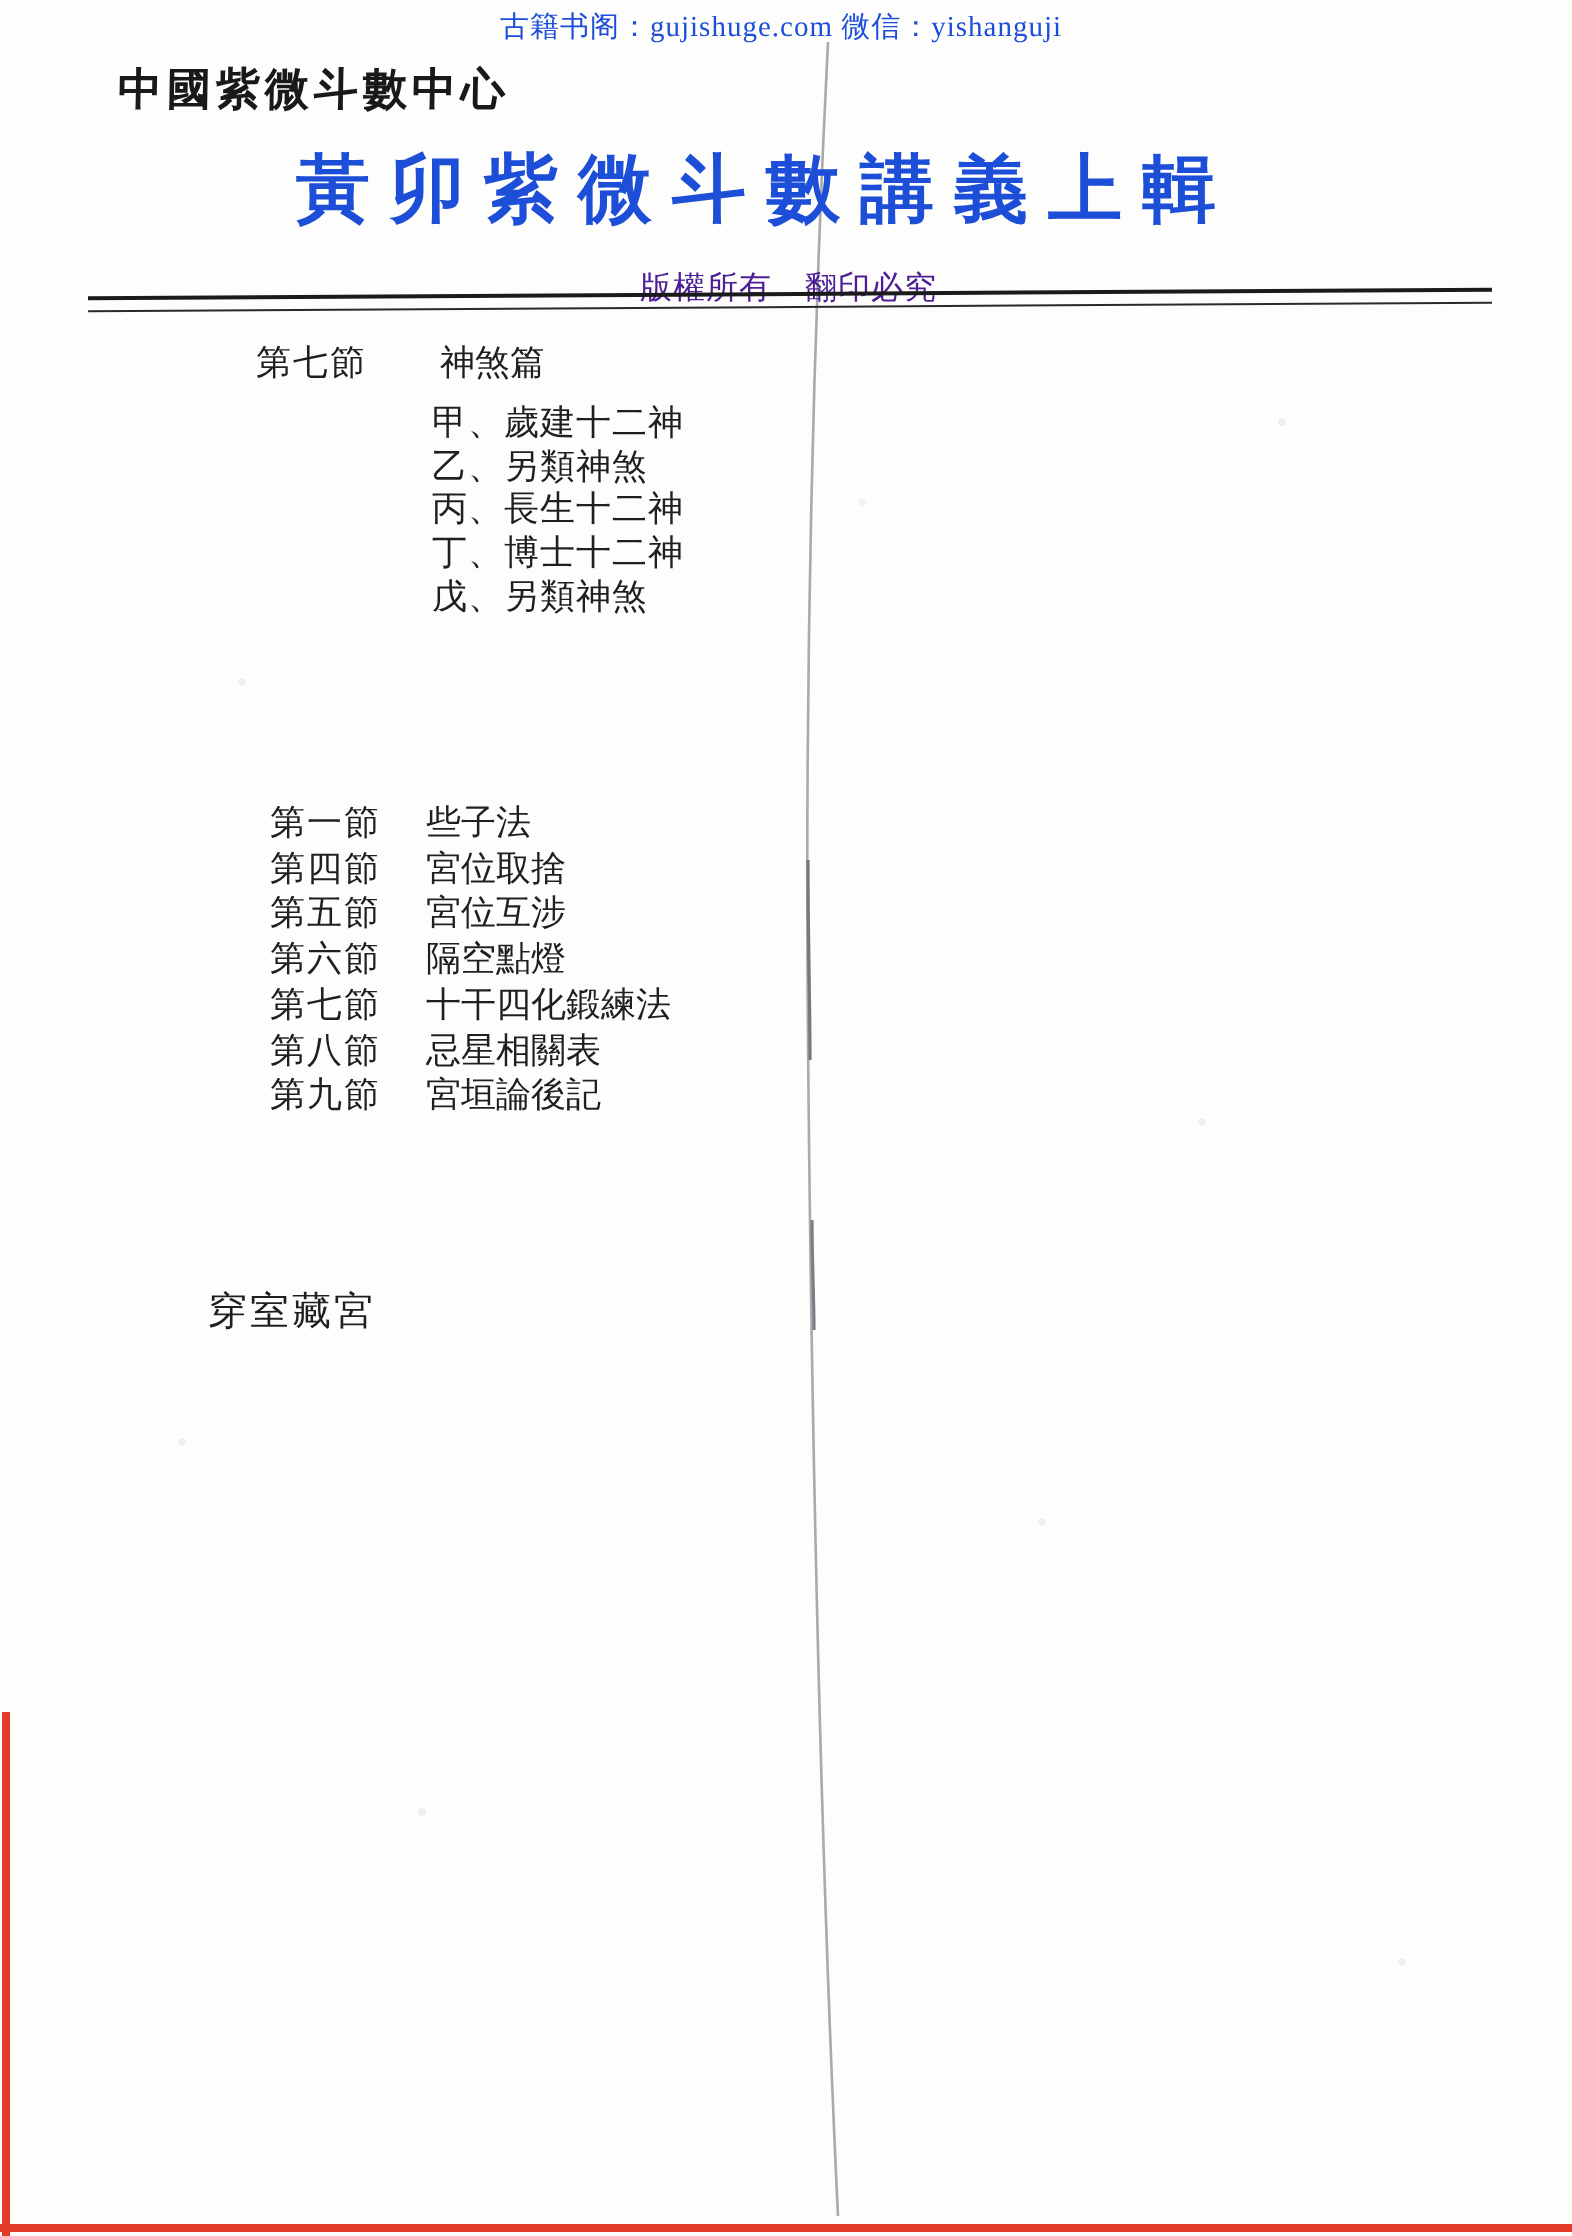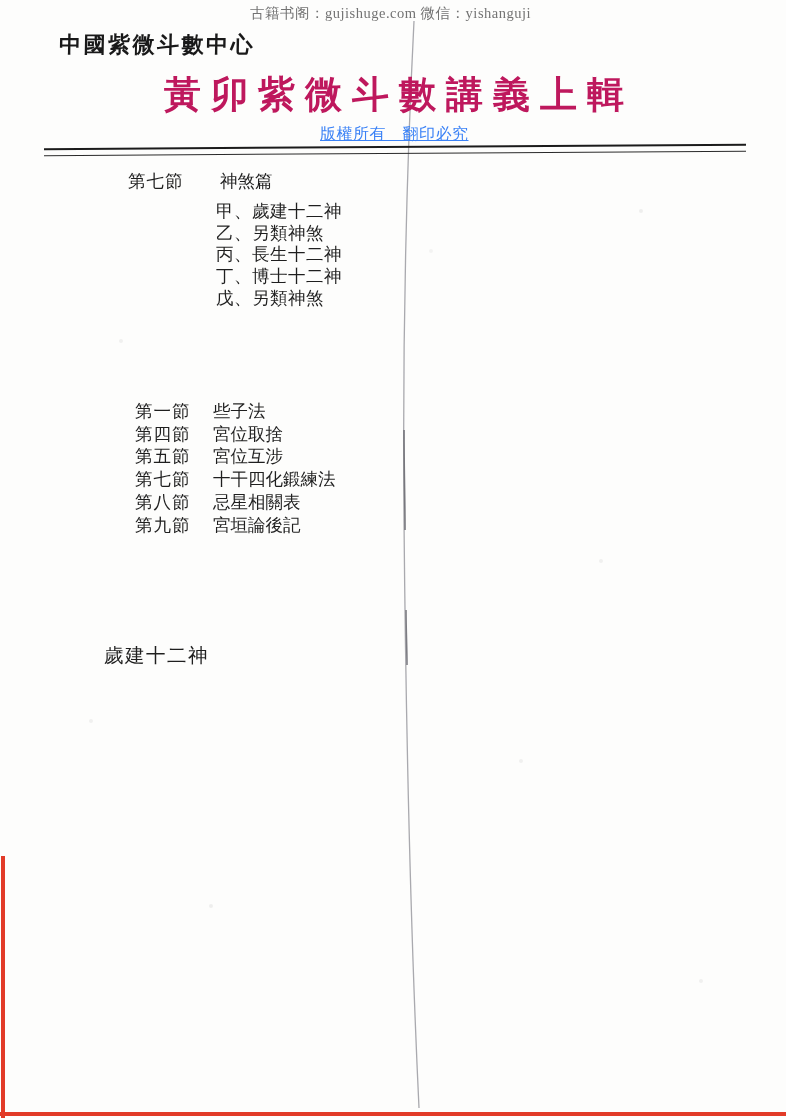--- a/index.html
+++ b/index.html
@@ -26,27 +26,27 @@
     font-family:"Liberation Serif","DejaVu Serif",serif;
     white-space:nowrap;
   }
   .publisher{
     left:59px;top:30px;
     font-size:22px;font-weight:700;letter-spacing:2.5px;
     color:#191919;white-space:nowrap;
     transform:skewX(-1deg);
   }
   .book-title{
-    left:164px;top:70px;
+    left:148px;top:70px;
     font-size:37px;font-weight:700;letter-spacing:10px;
-    color:#be185d;white-space:nowrap;
+    color:#1d4ed8;white-space:nowrap;
   }
   .copyright{
-    left:320px;top:124px;
-    font-size:16px;letter-spacing:.5px;color:#3b82f6;white-space:nowrap;text-decoration:underline;
+    left:320px;top:134px;
+    font-size:16px;letter-spacing:.5px;color:#4c1d95;white-space:nowrap;
   }
   .header-rule{
     left:44px;top:146px;width:702px;height:5px;
     border-top:2.5px solid #1b1b1b;border-bottom:1.5px solid #2a2a2a;
     transform:rotate(-0.35deg);
   }
   .fold-svg{left:0;top:0;width:786px;height:1118px;pointer-events:none;}
 
   .toc-row{display:flex;white-space:nowrap;}
   .sec7{left:128px;top:169px;font-size:17.5px;}
@@ -68,21 +68,21 @@
 <div class="page">
 
   <div class="speckles"></div>
 
   <svg class="abs fold-svg" viewBox="0 0 786 1118">
     <path d="M414,21 C409,120 402,300 404,520 C406,740 411,940 419,1108" fill="none" stroke="#9a9aa0" stroke-width="1.3" opacity="0.85"></path>
     <path d="M404,430 C404,470 405,500 405,530" fill="none" stroke="#77777d" stroke-width="1.6"></path>
     <path d="M406,610 C406,630 407,650 407,665" fill="none" stroke="#7d7d83" stroke-width="1.6"></path>
   </svg>
 
-  <div class="abs watermark-top" style="color:#737373">古籍书阁：gujishuge.com 微信：yishanguji</div>
+  <div class="abs watermark-top" style="color:#1d4ed8">古籍书阁：gujishuge.com 微信：yishanguji</div>
 
   <div class="abs publisher">中國紫微斗數中心</div>
 
   <div class="abs book-title">黃卯紫微斗數講義上輯</div>
 
   <div class="abs copyright">版權所有　翻印必究</div>
 
   <div class="abs header-rule"></div>
 
   <div class="abs toc-row sec7">
@@ -103,28 +103,31 @@
     <div>
       <span class="lbl">第一節</span><span>些子法</span>
     </div>
     <div>
       <span class="lbl">第四節</span><span>宮位取捨</span>
     </div>
     <div>
       <span class="lbl">第五節</span><span>宮位互涉</span>
     </div>
     <div>
+      <span class="lbl">第六節</span><span>隔空點燈</span>
+    </div>
+    <div>
       <span class="lbl">第七節</span><span>十干四化鍛練法</span>
     </div>
     <div>
       <span class="lbl">第八節</span><span>忌星相關表</span>
     </div>
     <div>
       <span class="lbl">第九節</span><span>宮垣論後記</span>
     </div>
   </div>
 
-  <div class="abs afterword">歲建十二神</div>
+  <div class="abs afterword">穿室藏宮</div>
 
   <div class="abs red-line-left" style="background:#e23b28"></div>
   <div class="abs red-line-bottom" style="background:#e23b28"></div>
 
 </div>
 
 </body></html>

